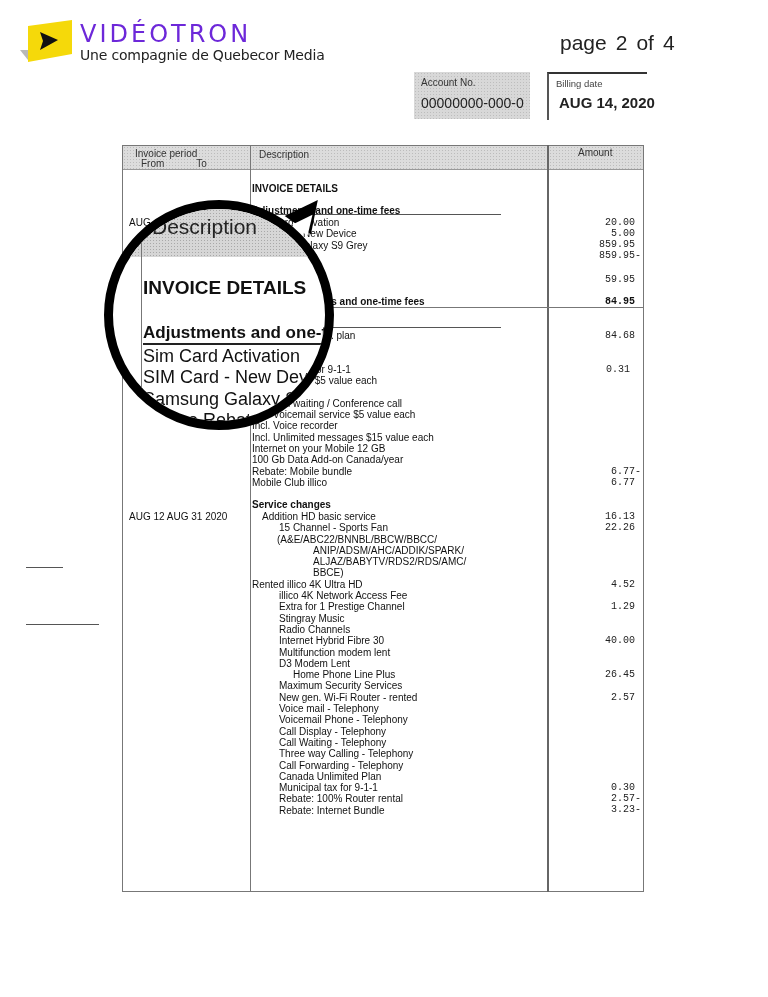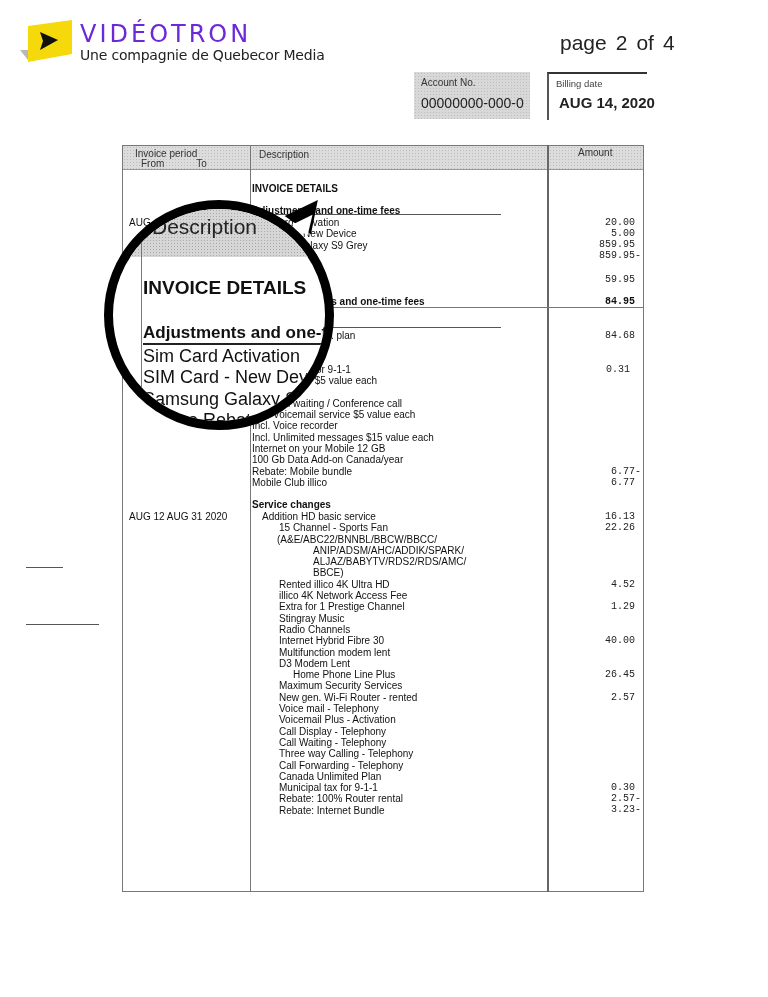--- a/index.html
+++ b/index.html
@@ -146,33 +146,33 @@
 
 <div class="abs txt bold" style="left:252px; top:499px;">Service changes</div>
 <div class="abs txt" style="left:129px; top:511px;">AUG 12  AUG 31 2020</div>
 <div class="abs" style="left:252px; top:511px;">
   <div class="txt" style="padding-left:10px">Addition HD basic service</div>
   <div class="txt" style="padding-left:27px">15 Channel - Sports Fan</div>
   <div class="txt" style="padding-left:25px">(A&amp;E/ABC22/BNNBL/BBCW/BBCC/</div>
   <div class="txt" style="padding-left:61px">ANIP/ADSM/AHC/ADDIK/SPARK/</div>
   <div class="txt" style="padding-left:61px">ALJAZ/BABYTV/RDS2/RDS/AMC/</div>
   <div class="txt" style="padding-left:61px">BBCE)</div>
-  <div class="txt" style="padding-left:27px">Rented illico 4K Ultra HD</div>
+  <div class="txt" style="">Rented illico 4K Ultra HD</div>
   <div class="txt" style="padding-left:27px">illico 4K Network Access Fee</div>
   <div class="txt" style="padding-left:27px">Extra for 1 Prestige Channel</div>
   <div class="txt" style="padding-left:27px">Stingray Music</div>
   <div class="txt" style="padding-left:27px">Radio Channels</div>
   <div class="txt" style="padding-left:27px">Internet Hybrid Fibre 30</div>
   <div class="txt" style="padding-left:27px">Multifunction modem lent</div>
   <div class="txt" style="padding-left:27px">D3 Modem Lent</div>
   <div class="txt" style="padding-left:41px">Home Phone Line Plus</div>
   <div class="txt" style="padding-left:27px">Maximum Security Services</div>
   <div class="txt" style="padding-left:27px">New gen. Wi-Fi Router - rented</div>
   <div class="txt" style="padding-left:27px">Voice mail - Telephony</div>
-  <div class="txt" style="padding-left:27px">Voicemail Plus - Activation</div>
+  <div class="txt" style="padding-left:27px">Voicemail Phone - Telephony</div>
   <div class="txt" style="padding-left:27px">Call Display - Telephony</div>
   <div class="txt" style="padding-left:27px">Call Waiting - Telephony</div>
   <div class="txt" style="padding-left:27px">Three way Calling - Telephony</div>
   <div class="txt" style="padding-left:27px">Call Forwarding - Telephony</div>
   <div class="txt" style="padding-left:27px">Canada Unlimited Plan</div>
   <div class="txt" style="padding-left:27px">Municipal tax for 9-1-1</div>
   <div class="txt" style="padding-left:27px">Rebate:  100% Router rental</div>
   <div class="txt" style="padding-left:27px">Rebate:  Internet Bundle</div>
 </div>
 <div class="abs amt" style="left:555px; top:511px;">16.13</div>

